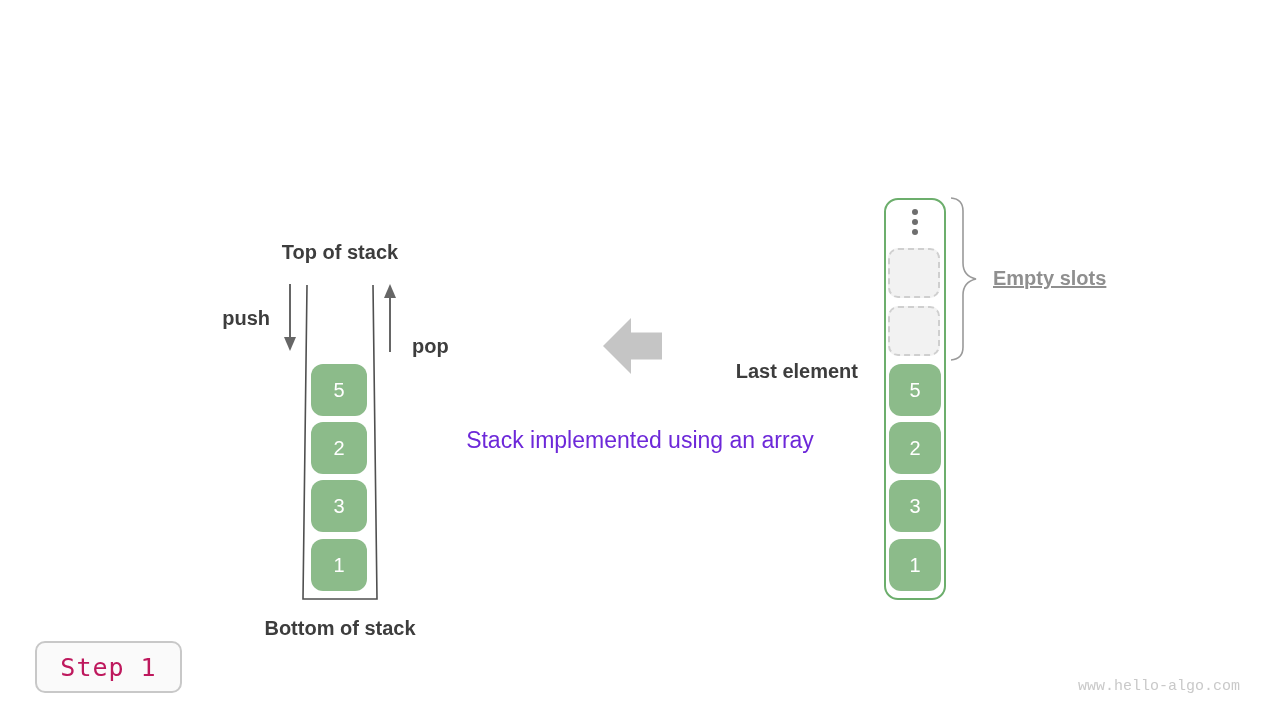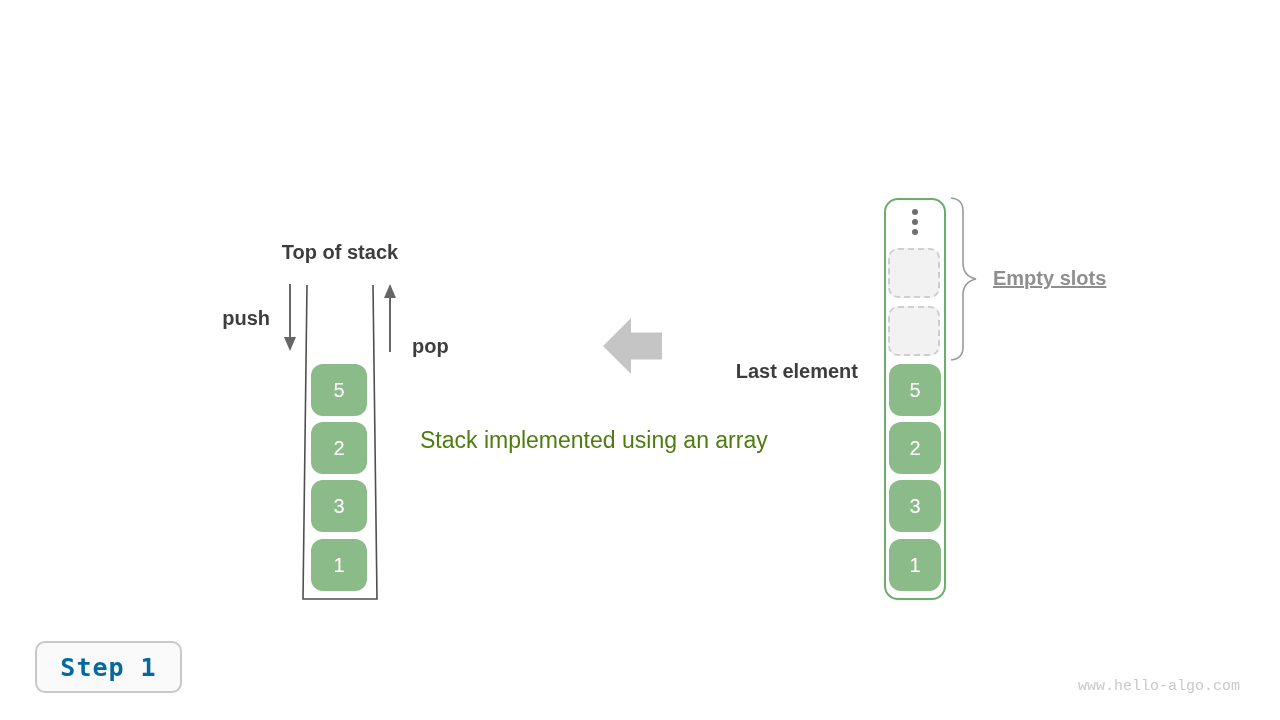--- a/index.html
+++ b/index.html
@@ -18,22 +18,23 @@
     font-size: 20px;
     line-height: 26px;
     white-space: nowrap;
   }
   .lbl.center { text-align: center; }
   .lbl.right  { text-align: right; }
   .gray-lbl { color: #8f8f8f; text-decoration: underline; }
   .caption {
     position: absolute;
     left: 420px; top: 427px; width: 440px;
+    text-align: center;
     font-size: 23px;
-    color: #4d7c0f;
+    color: #6d28d9;
     white-space: nowrap;
   }
   .cell {
     position: absolute;
     background: #8cbb8a;
     border-radius: 12px;
     color: #ffffff;
     font-size: 20px;
     display: flex; align-items: center; justify-content: center;
   }
@@ -73,23 +74,23 @@
     left: 35px; top: 641px;
     width: 147px; height: 52px;
     box-sizing: border-box;
     border: 2px solid #c8c8c8;
     border-radius: 10px;
     background: #fafafa;
     display: flex; align-items: center; justify-content: center;
   }
   .step-badge span {
     font-family: "DejaVu Sans Mono", monospace;
-    font-weight: bold;
+    font-weight: normal;
     font-size: 25px;
-    color: #0369a1;
+    color: #be185d;
     letter-spacing: 1px;
   }
   .watermark {
     position: absolute;
     left: 1038px; top: 678px; width: 202px;
     text-align: right;
     font-family: Liberation Mono, monospace;
     font-size: 15px;
     color: #c9c9c9;
     white-space: nowrap;
@@ -116,20 +117,21 @@
     <polygon points="3,14 15,14 9,0" fill="#666666"></polygon>
     <line x1="9" y1="13" x2="9" y2="68" stroke="#666666" stroke-width="2"></line>
   </svg>
   <div class="lbl" style="left:412px; top:305px;margin-top:28px;">pop</div>
 
   <div class="cell stack-cell" style="top:364px;">5</div>
   <div class="cell stack-cell" style="top:422px;">2</div>
   <div class="cell stack-cell" style="top:480px;">3</div>
   <div class="cell stack-cell" style="top:539px;">1</div>
 
+  <div class="lbl center" style="left:240px; top:615px; width:200px;">Bottom of stack</div>
 
   <svg class="svg-abs" style="left:601px; top:315px;" width="62" height="62" viewBox="0 0 62 62">
     <polygon points="2,31 30,3 30,17.5 61,17.5 61,44.5 30,44.5 30,59" fill="#c5c5c5"></polygon>
   </svg>
   <div class="caption">Stack implemented using an array</div>
 
   <div class="array-container">
     <div class="dots">
         <i></i>
         <i></i>

